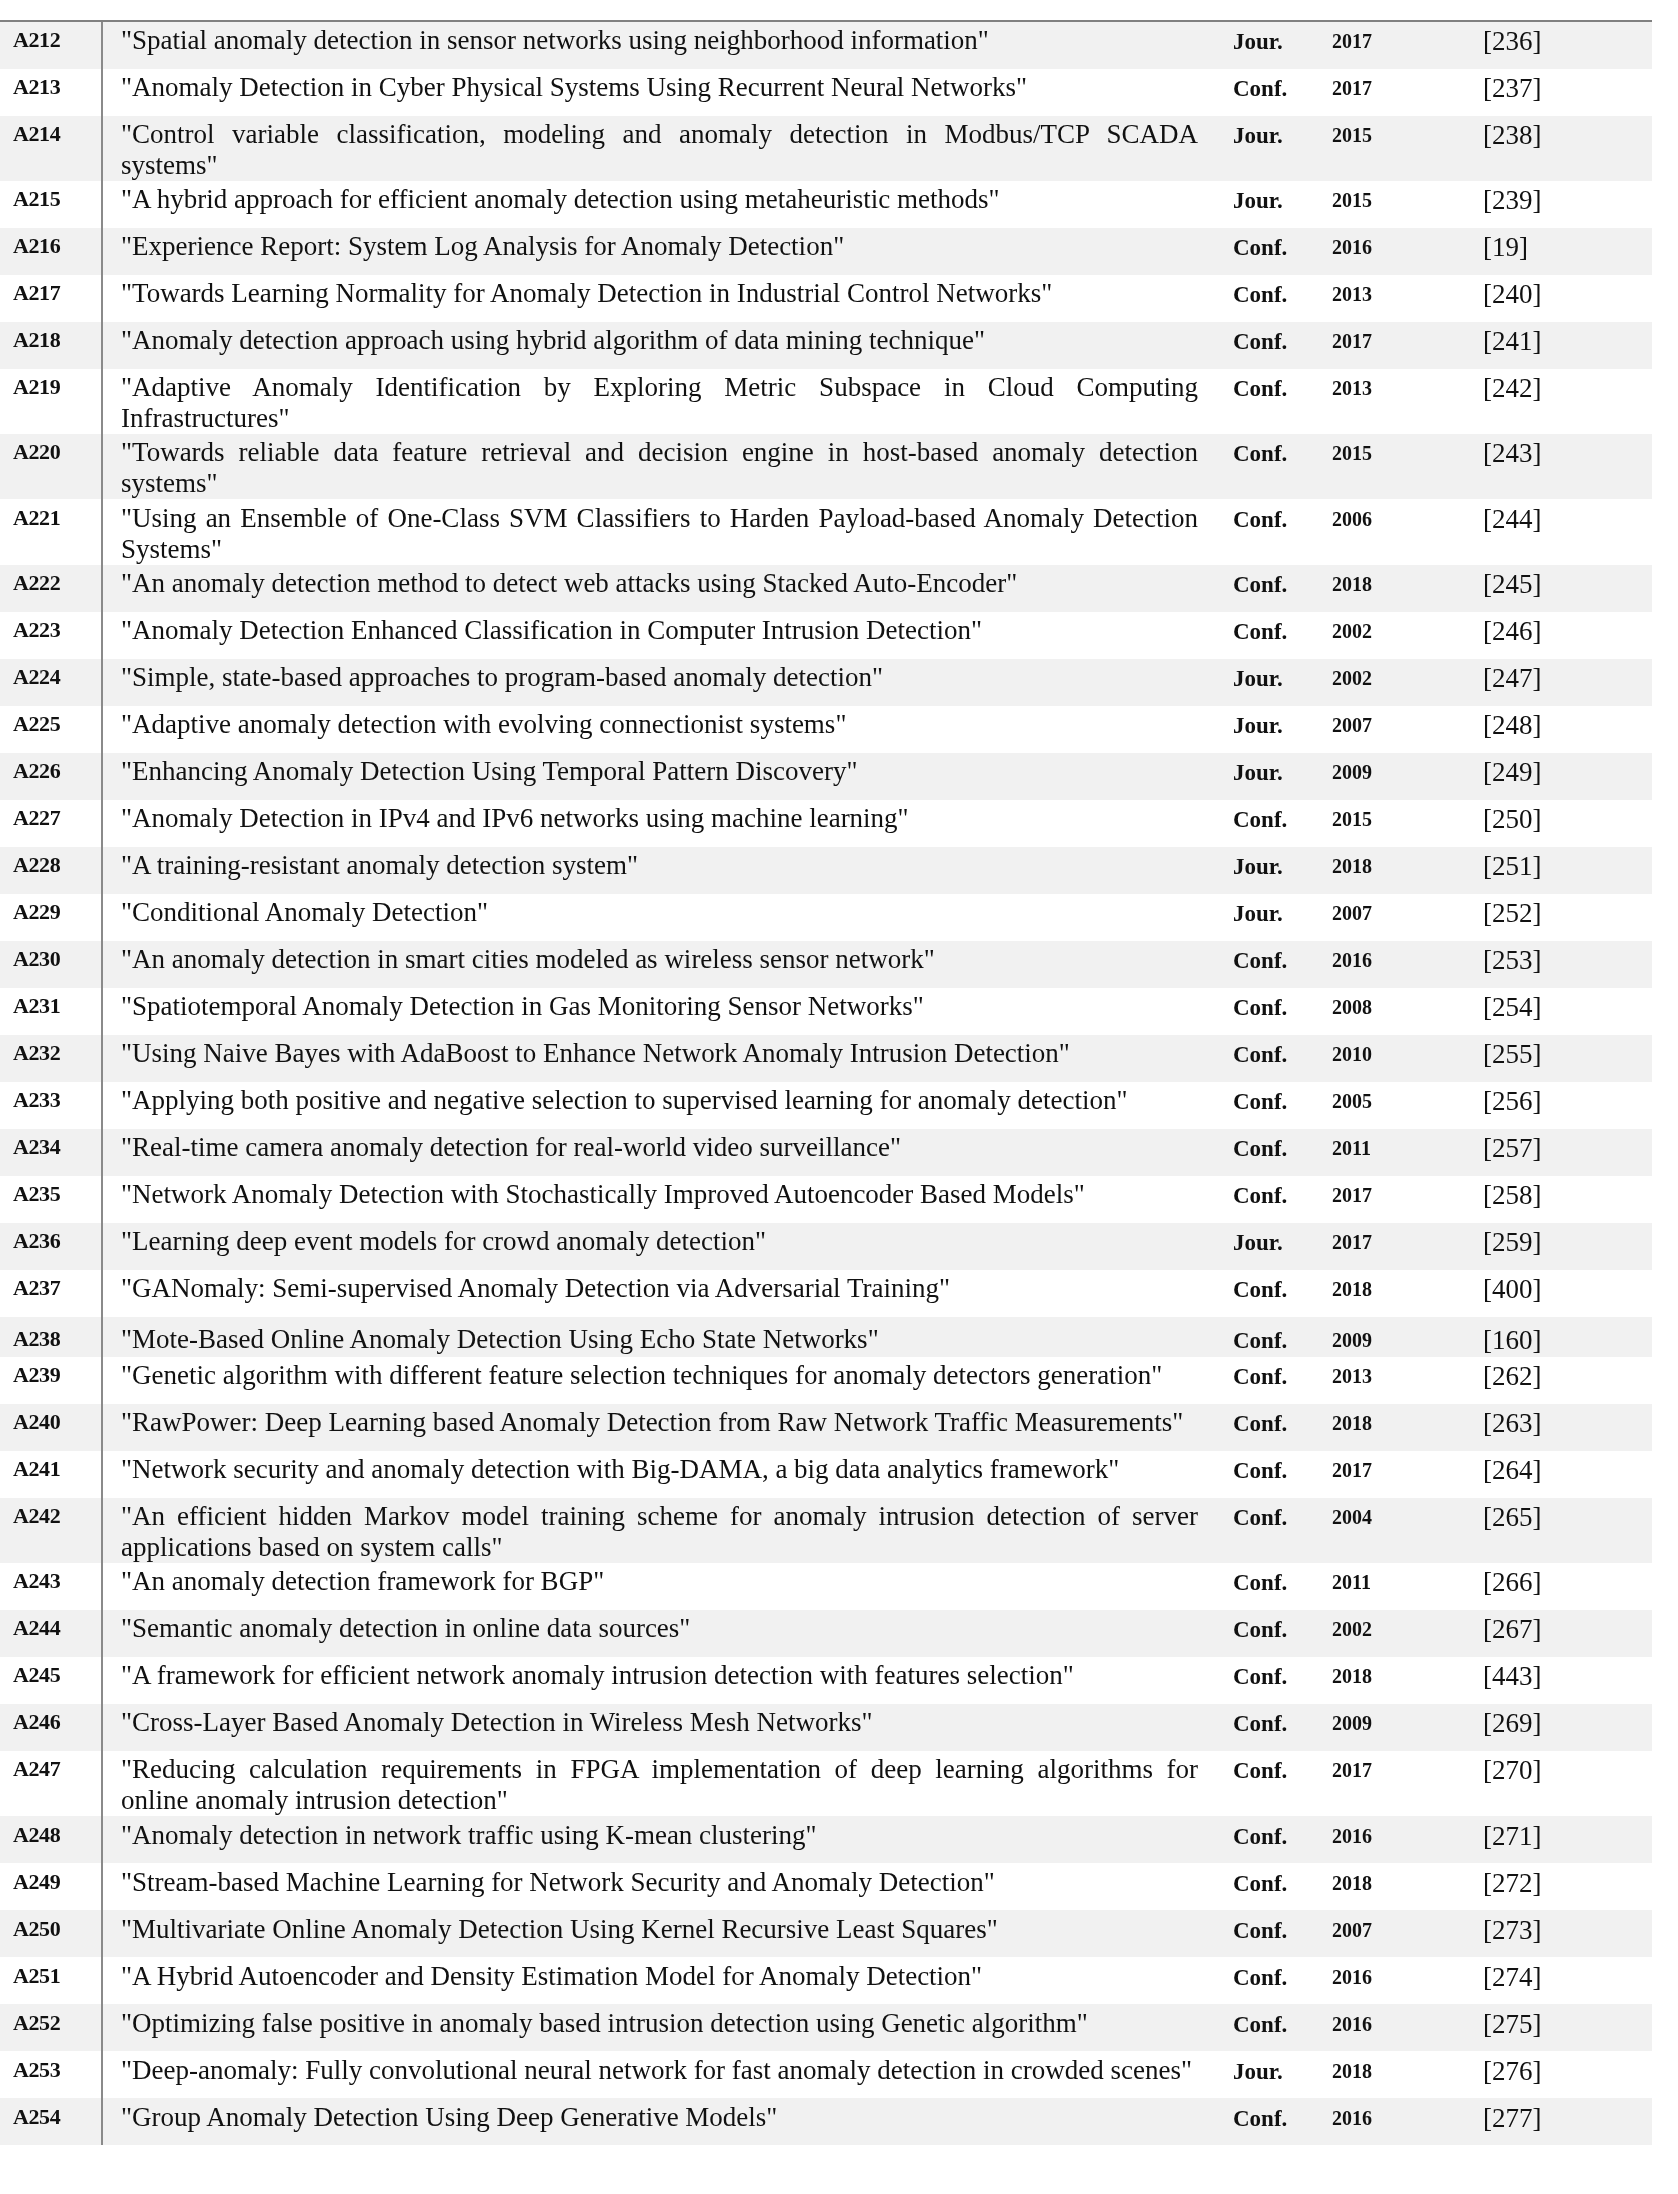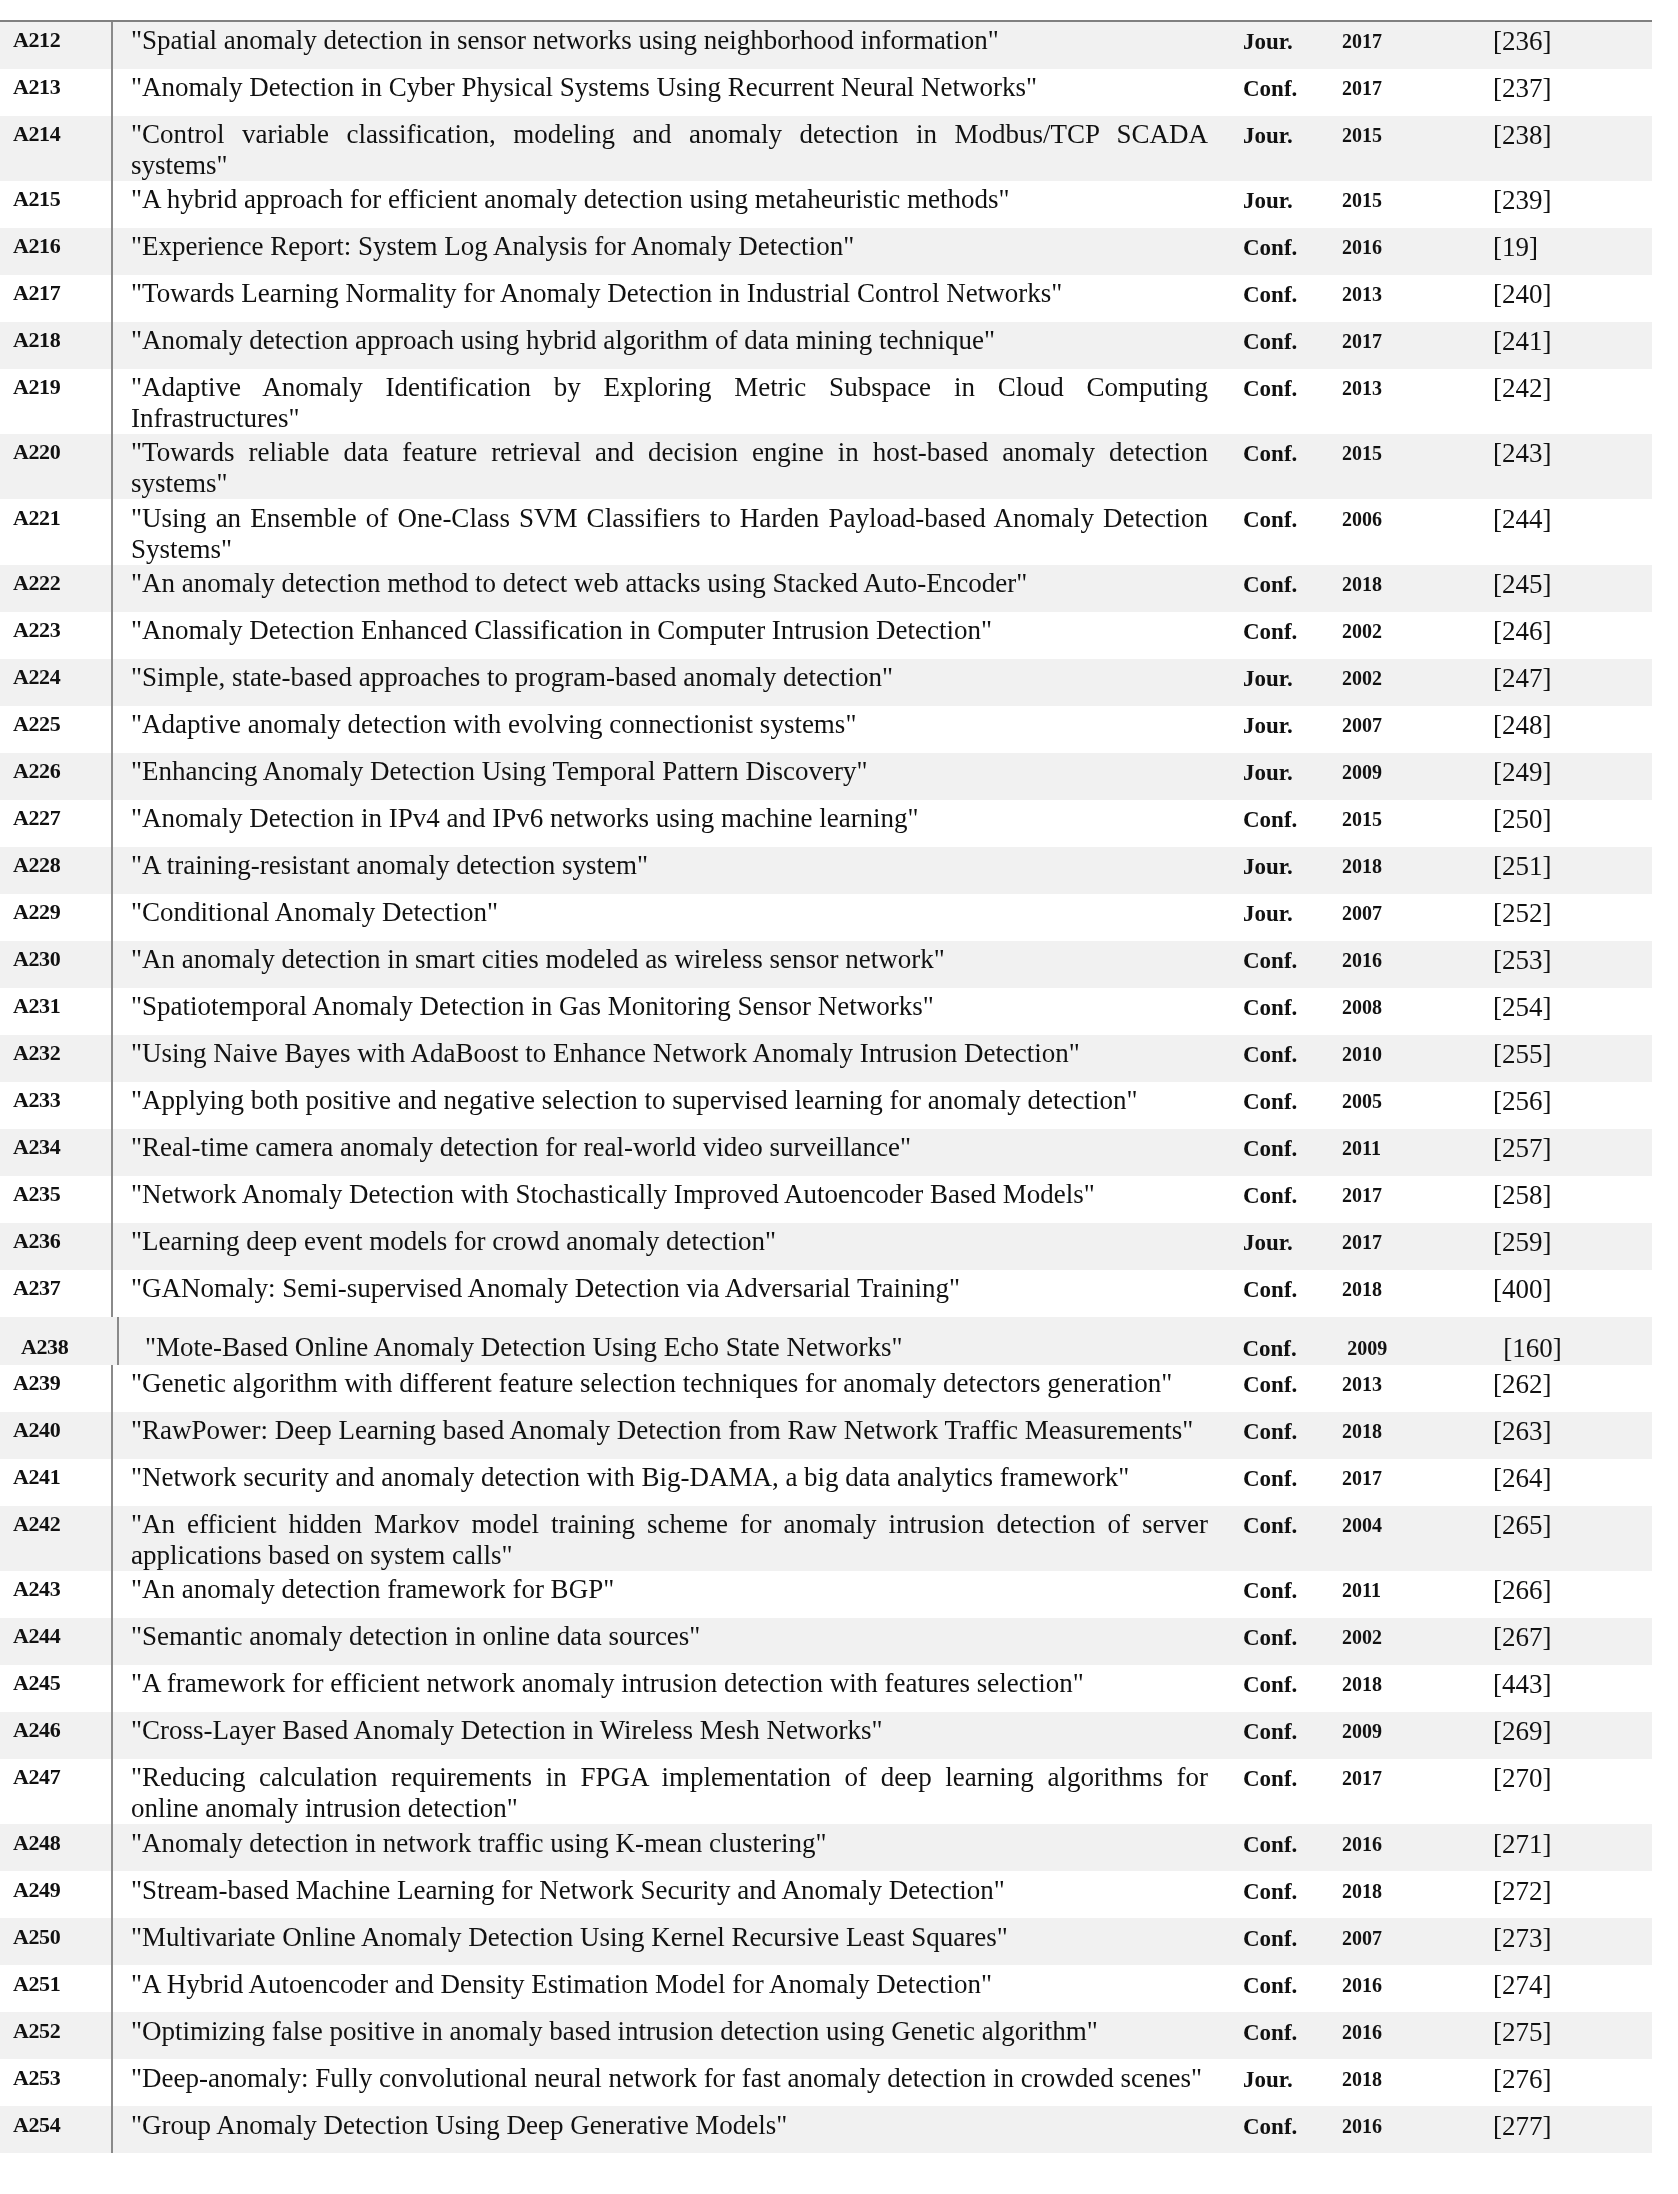--- a/index.html
+++ b/index.html
@@ -4,28 +4,28 @@
 <style>
   html, body { margin: 0; padding: 0; background: #ffffff; }
   body { width: 1679px; height: 2194px; position: relative; overflow: hidden;
          font-family: "Liberation Serif", "DejaVu Serif", serif; color: #111; }
   .table { position: absolute; left: 0; top: 19.6px; width: 1652px;
            border-top: 2.4px solid #808080; }
   .row { display: flex; min-height: 47px; box-sizing: border-box; }
   .row.alt { background: #f1f1f1; }
   .row.short { min-height: 36px; }
   .cell { box-sizing: border-box; padding-top: 3.3px; }
-  .id { width: 113px; border-right: 2.4px solid #8a8a8a; padding-left: 13px;
+  .id { width: 103px; border-right: 2.4px solid #8a8a8a; padding-left: 13px;
         font-weight: bold; font-size: 22px; line-height: 29px; letter-spacing: -0.4px; }
   .title { width: 1095px; padding-left: 18px; font-size: 27px; line-height: 31px;
            text-align: justify; }
   .type { width: 134px; padding-left: 35px; font-weight: bold; font-size: 23px; line-height: 33px; }
   .year { width: 151px; padding-left: 0px; font-weight: bold; font-size: 20px; line-height: 33px; }
   .ref { width: 152px; font-size: 27px; line-height: 33px; }
-  .row.short .cell { padding-top: 15px; margin-left: 8px; }
+  .row.short .cell { padding-top: 7px; }
 </style>
 </head>
 <body>
 
 <div class="table" id="table">
     <div class="row alt">
     <div class="cell id">A212</div>
     <div class="cell title">"Spatial anomaly detection in sensor networks using neighborhood information"</div>
     <div class="cell type">Jour.</div>
     <div class="cell year">2017</div>

